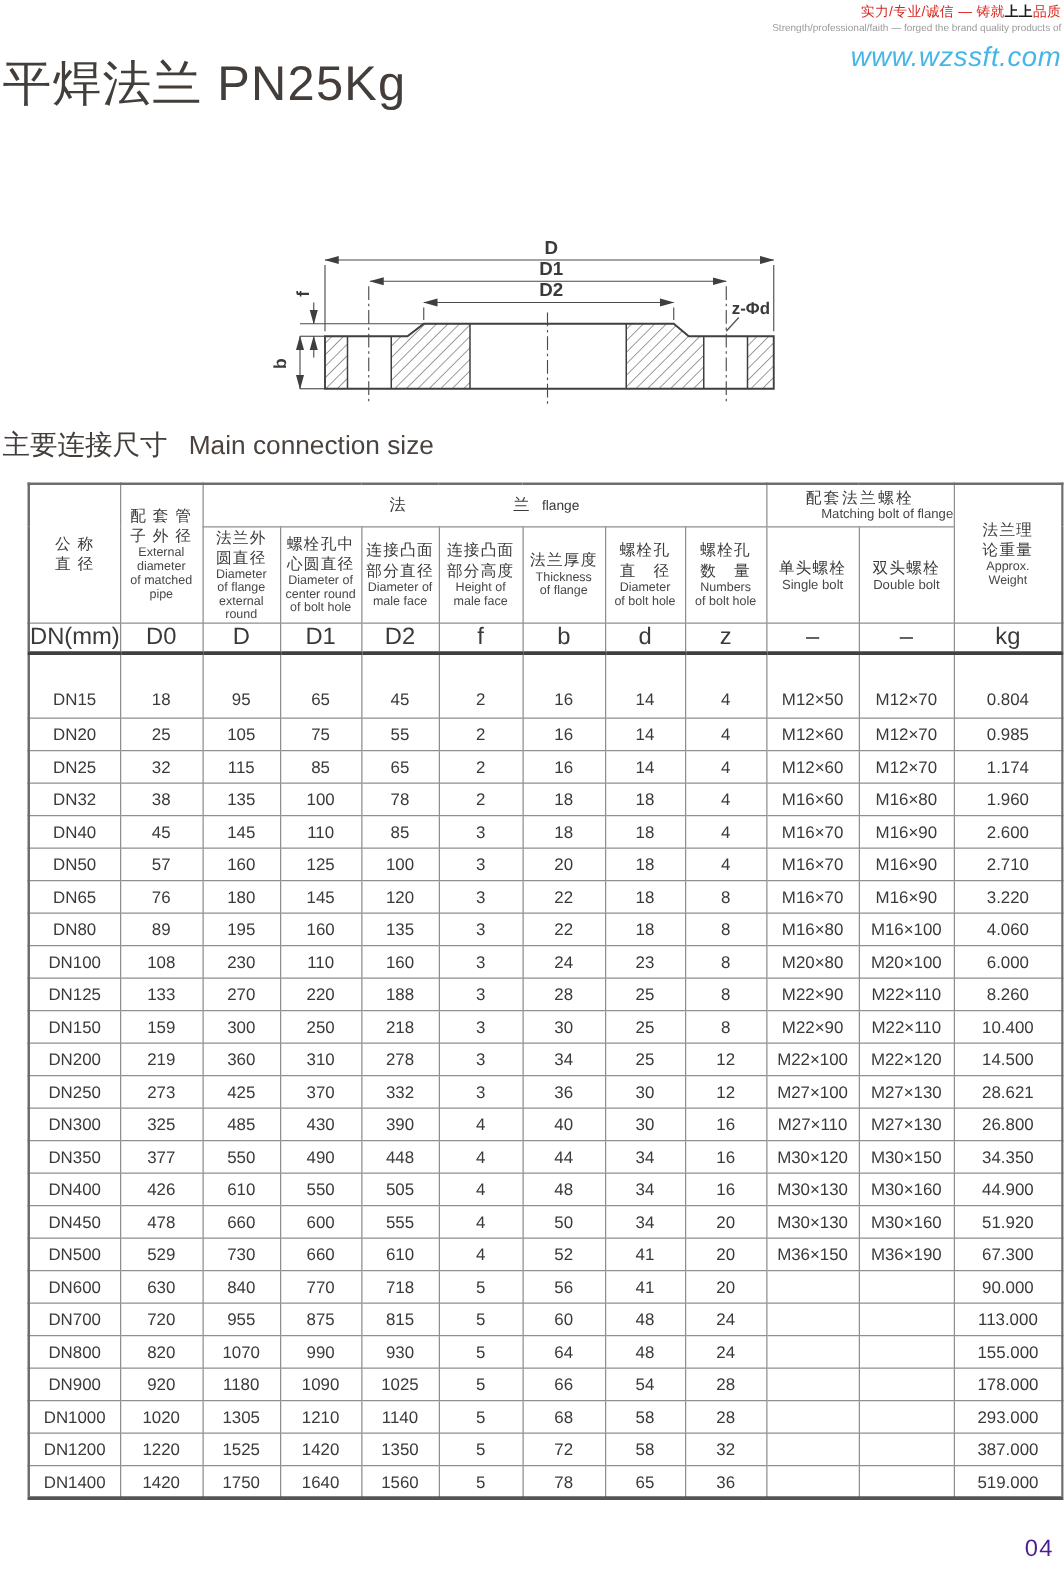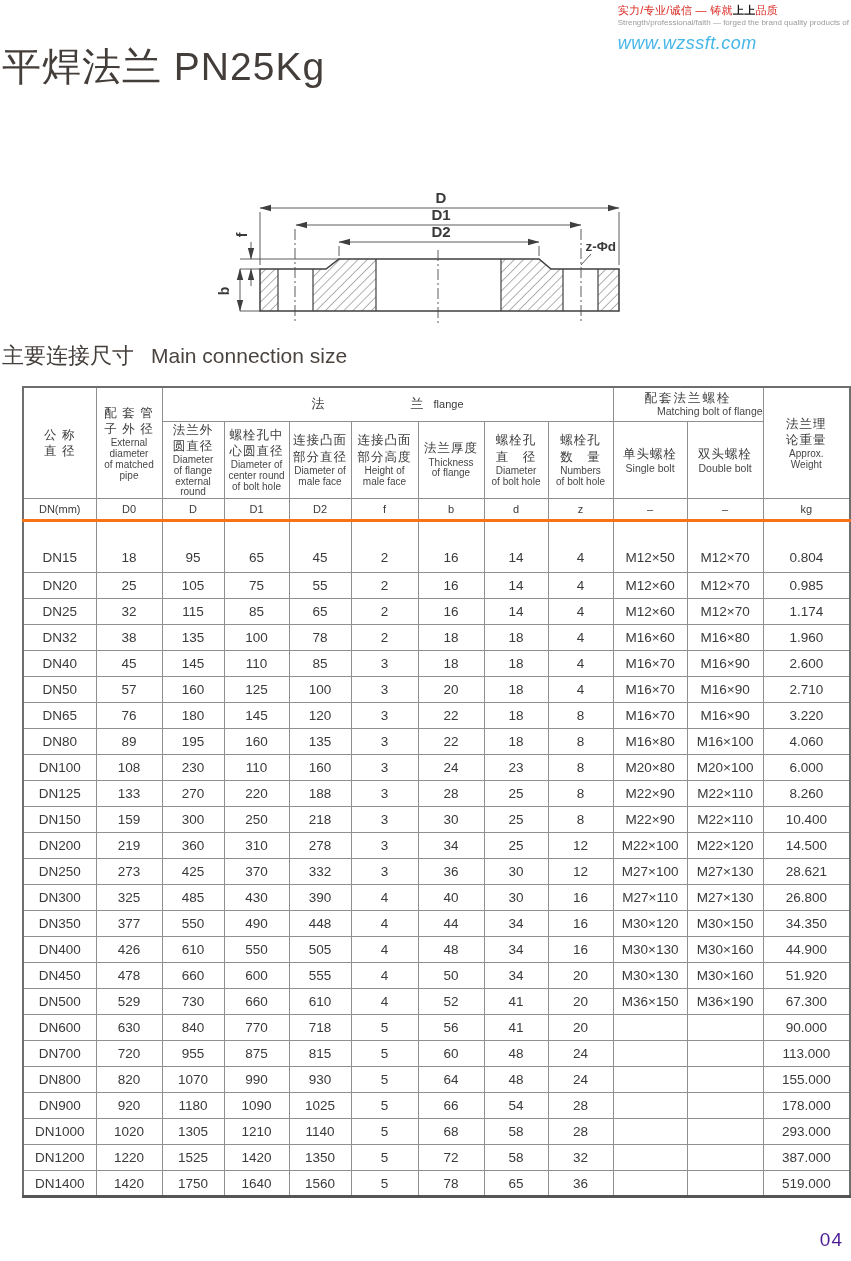--- a/index.html
+++ b/index.html
@@ -4,25 +4,25 @@
 <style>
   * { box-sizing: border-box; }
   html, body { margin:0; padding:0; background:#ffffff; }
   .page {
     position: relative; width: 851px; height: 1261px; margin: 0 auto;
     background: #ffffff; overflow: hidden;
     font-family: "Liberation Sans", sans-serif; color: #3a3a3a;
   }
 
   
-  .topbar { position:absolute; top:4px; right:2px; text-align:left; line-height:1.2; }
+  .topbar { position:absolute; top:4px; right:2px; text-align:right; line-height:1.2; }
   .tagline { font-size:11px; color:#d8261f; letter-spacing:0.3px; white-space:nowrap; }
   .tagline .brand { color:#1c1c1c; font-weight:bold; }
   .tagline-en { font-size:8px; color:#9b9b9b; margin-top:1px; white-space:nowrap; }
-  .website { font-size:18px; color:#45b6e8; font-style:italic; margin-top:5px; letter-spacing:0.5px; }
+  .website { font-size:22px; color:#45b6e8; font-style:italic; margin-top:5px; letter-spacing:0.5px; }
 
   
   .titleblock { position:absolute; left:2px; top:40px; }
   .title { margin:0; font-size:39px; font-weight:400; color:#443e3b; letter-spacing:1px; }
   .subtitle { margin:6px 0 0 0; font-size:24px; font-weight:400; color:#4a4440; letter-spacing:0.5px; }
 
   
   .diagram { position:absolute; left:198px; top:180px; margin:0; }
   .diagram text { font-family:"Liberation Sans", sans-serif; fill:#3a3a3a; }
 
@@ -40,21 +40,21 @@
   .zh { font-size:12.5px; letter-spacing:1px; white-space:pre-line; line-height:1.3; color:#3a3a3a; }
   .en { font-size:10px; letter-spacing:0; white-space:pre-line; line-height:1.08; margin-top:1px; color:#474747; }
   .group-row th { height:34px; }
   .sub-row th { height:68px; }
   .fg { display:flex; justify-content:center; align-items:baseline; }
   .fg .fg-zh1 { font-size:13px; margin-right:86px; }
   .fg .fg-zh2 { font-size:13px; margin-right:10px; }
   .fg .fg-en  { font-size:11px; }
   .bg .zh { letter-spacing:2px; font-size:12.5px; line-height:1.15; }
   .bg .en { font-size:10.5px;text-align:right; }
-  .symbol-row td { height:22px; font-size:11px; border-bottom:3px solid #f97316; }
+  .symbol-row td { height:22px; font-size:19px; border-bottom:3px solid #404040; }
   .sizes-table tbody td { height:26px; font-size:13.5px; }
   .sizes-table tbody tr:first-child td { height:52px; vertical-align:bottom; padding-bottom:7px; }
 
   .pageno { position:absolute; right:8px; top:1229px; font-size:19px; color:#4c1d95; letter-spacing:1px; }
 </style>
 </head>
 <body>
 
 <div class="page">
 

